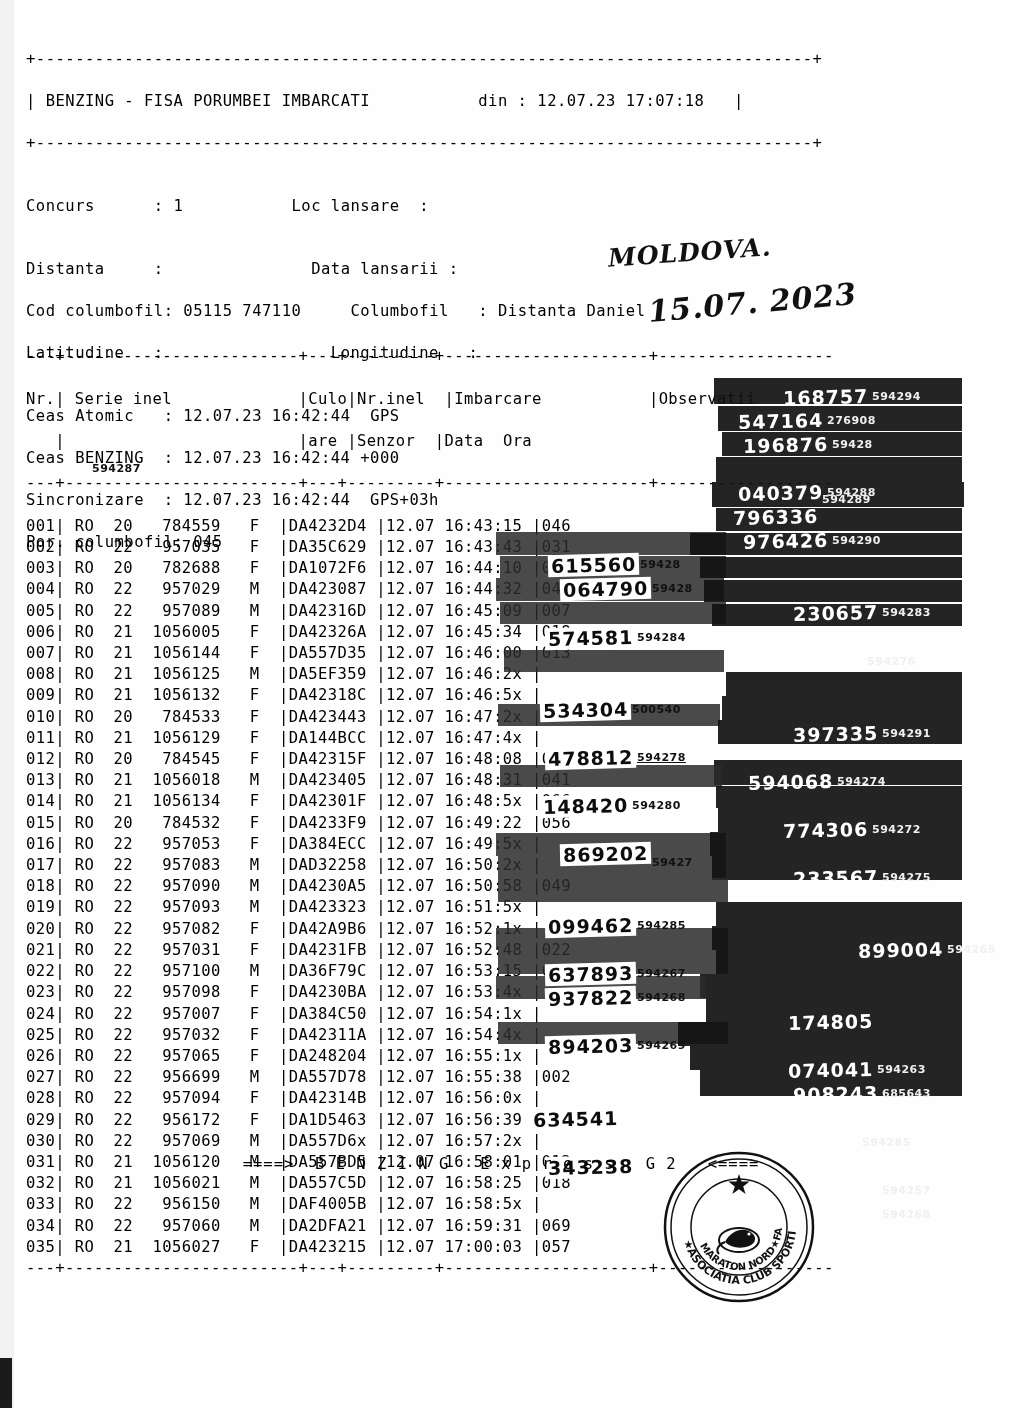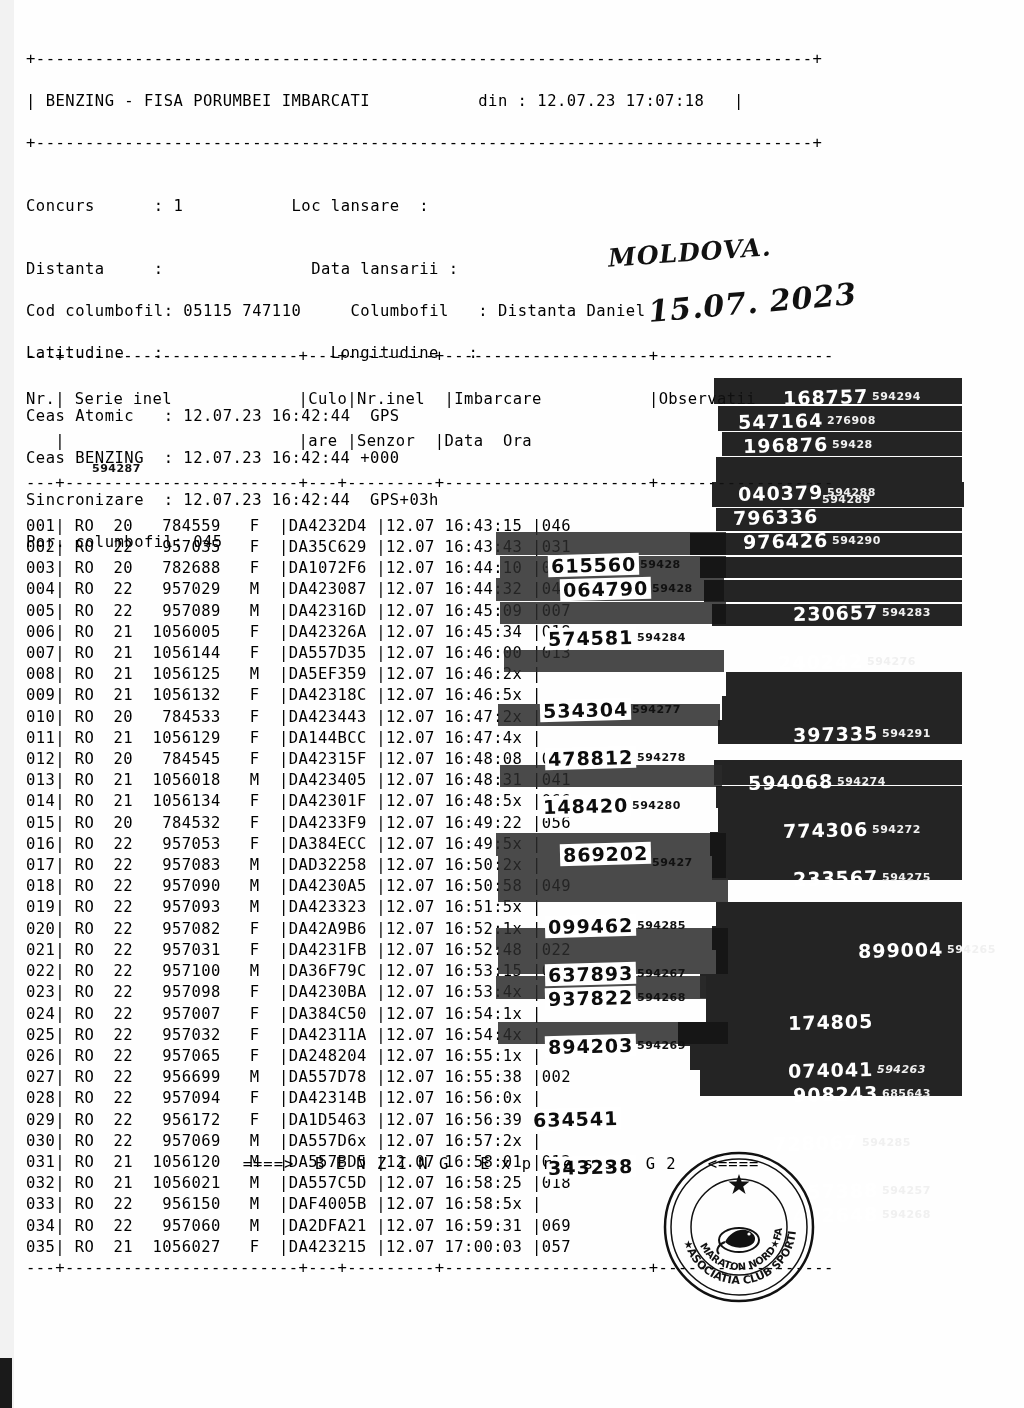--- a/index.html
+++ b/index.html
@@ -263,25 +263,25 @@
       <div class="obs-small" style="left: 640px; top: 558.35px;">59428</div>
       <div class="obs-num" style="left: 560px; top: 578.4px;">064790</div>
       <div class="obs-small" style="left: 652px; top: 582.4px;">59428</div>
       <div class="obs-num onink" style="left: 790px; top: 602.45px;">230657</div>
       <div class="obs-small onink" style="left: 882px; top: 606.45px;">594283</div>
       <div class="obs-num" style="left: 545px; top: 626.5px;">574581</div>
       <div class="obs-small" style="left: 637px; top: 630.5px;">594284</div>
       <div class="obs-num onink" style="left: 775px; top: 650.55px;">240242</div>
       <div class="obs-small onink" style="left: 867px; top: 654.55px;">594276</div>
       <div class="obs-num" style="left: 540px; top: 698.65px;">534304</div>
-      <div class="obs-small" style="left: 632px; top: 702.65px;">594277</div>
+      <div class="obs-small" style="left: 632px; top: 702.65px;">500540</div>
       <div class="obs-num onink" style="left: 790px; top: 722.7px;">397335</div>
       <div class="obs-small onink" style="left: 882px; top: 726.7px;">594291</div>
       <div class="obs-num" style="left: 545px; top: 746.75px;">478812</div>
-      <div class="obs-small" style="left: 637px; top: 750.75px;">594278</div>
+      <div class="obs-small" style="left: 637px; top: 750.75px; text-decoration: underline;">594278</div>
       <div class="obs-num onink" style="left: 745px; top: 770.8px;">594068</div>
       <div class="obs-small onink" style="left: 837px; top: 774.8px;">594274</div>
       <div class="obs-num" style="left: 540px; top: 794.85px;">148420</div>
       <div class="obs-small" style="left: 632px; top: 798.85px;">594280</div>
       <div class="obs-num onink" style="left: 780px; top: 818.9px;">774306</div>
       <div class="obs-small onink" style="left: 872px; top: 822.9px;">594272</div>
       <div class="obs-num" style="left: 560px; top: 842.95px;">869202</div>
       <div class="obs-small" style="left: 652px; top: 856px;">59427</div>
       <div class="obs-num onink" style="left: 790px; top: 867px;">233567</div>
       <div class="obs-small onink" style="left: 882px; top: 871px;">594275</div>
@@ -290,21 +290,21 @@
       <div class="obs-num onink" style="left: 855px; top: 939.15px;">899004</div>
       <div class="obs-small onink" style="left: 947px; top: 943.15px;">594265</div>
       <div class="obs-num" style="left: 545px; top: 963.2px;">637893</div>
       <div class="obs-small" style="left: 637px; top: 967.2px;">594267</div>
       <div class="obs-num" style="left: 545px; top: 987.25px;">937822</div>
       <div class="obs-small" style="left: 637px; top: 991.25px;">594268</div>
       <div class="obs-num onink" style="left: 785px; top: 1011.3px;">174805</div>
       <div class="obs-num" style="left: 545px; top: 1035.35px;">894203</div>
       <div class="obs-small" style="left: 637px; top: 1039.35px;">594269</div>
       <div class="obs-num onink" style="left: 785px; top: 1059.4px;">074041</div>
-      <div class="obs-small onink" style="left: 877px; top: 1063.4px; font-style: italic;">594263</div>
+      <div class="obs-small onink" style="left: 877px; top: 1063.4px;">594263</div>
       <div class="obs-num onink" style="left: 790px; top: 1083.45px;">908243</div>
       <div class="obs-small onink" style="left: 882px; top: 1087.45px;">685643</div>
       <div class="obs-num" style="left: 530px; top: 1107.5px;">634541</div>
       <div class="obs-num onink" style="left: 770px; top: 1131.55px;">728067</div>
       <div class="obs-small onink" style="left: 862px; top: 1135.55px;">594285</div>
       <div class="obs-num" style="left: 545px; top: 1155.6px;">343238</div>
       <div class="obs-num onink" style="left: 790px; top: 1179.65px;">657388</div>
       <div class="obs-small onink" style="left: 882px; top: 1183.65px;">594257</div>
       <div class="obs-num onink" style="left: 790px; top: 1203.7px;">492648</div>
       <div class="obs-small onink" style="left: 882px; top: 1207.7px;">594268</div>

